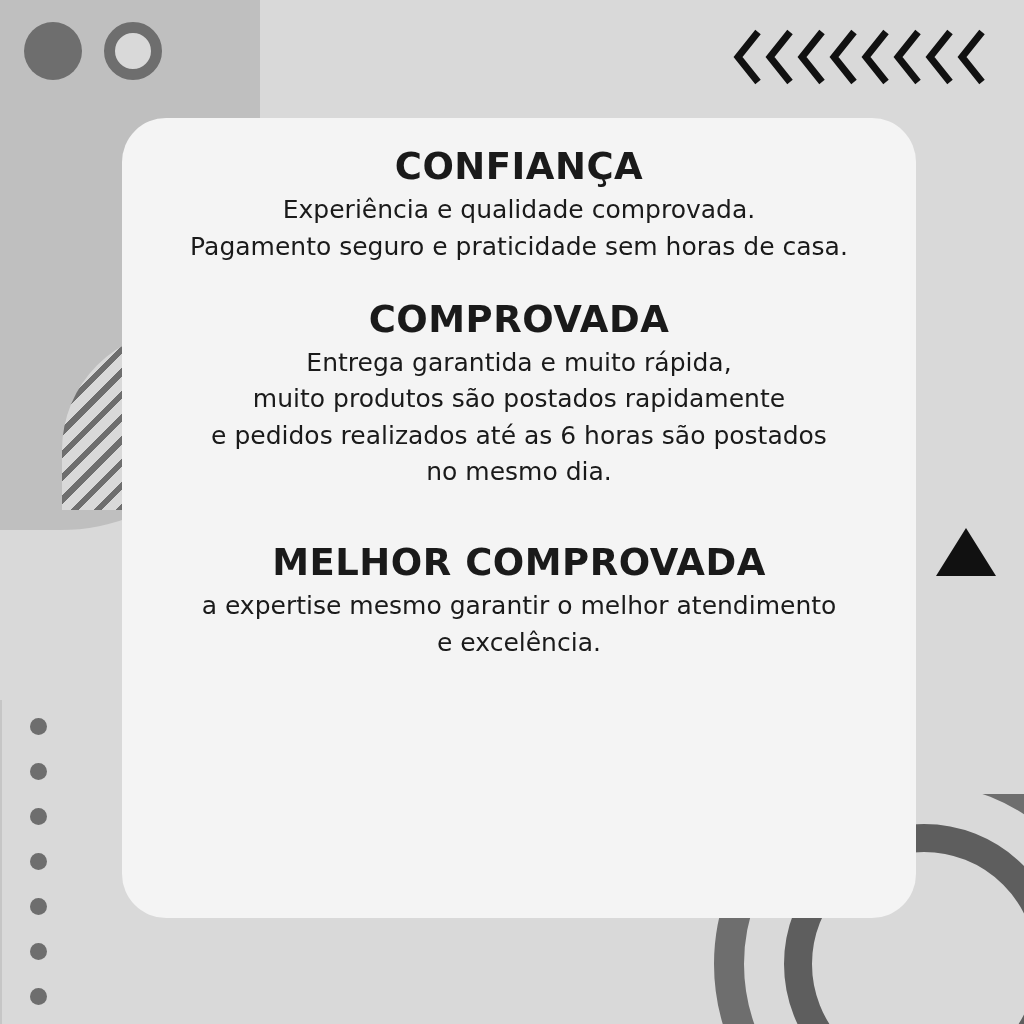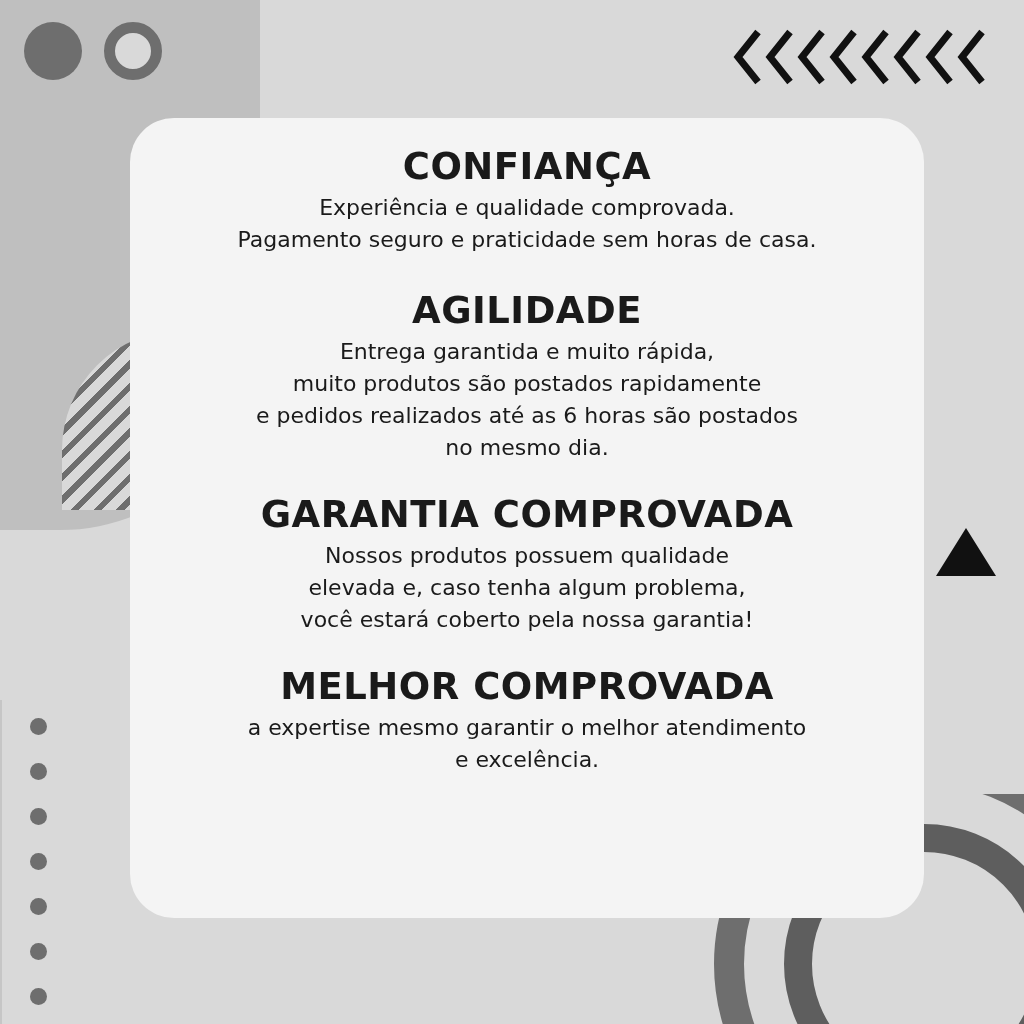--- a/index.html
+++ b/index.html
@@ -149,21 +149,21 @@
     right: -130px;
     bottom: 230px;
     width: 460px;
     height: 120px;
     background: #d9d9d9;
   }
 
   
   .card {
     position: absolute;
-    left: 130px;
+    left: 122px;
     top: 118px;
     width: 794px;
     height: 800px;
     background: #f4f4f4;
     border-radius: 44px;
     box-sizing: border-box;
     padding: 26px 36px 20px 36px;
     text-align: center;
     color: #1a1a1a;
   }
@@ -172,21 +172,21 @@
 
   .section-title {
     font-weight: bold;
     font-size: 37px;
     letter-spacing: 0.5px;
     margin: 0 0 2px 0;
     line-height: 1.25;
   }
 
   .section-body {
-    font-size: 22px;
+    font-size: 25px;
     line-height: 1.45;
     margin: 0;
   }
   .section-body .ln { display: block; }
 
   .sp-1 { height: 26px; }
   .sp-2 { height: 22px; }
   .sp-3 { height: 22px; }
 </style>
 </head>
@@ -250,39 +250,31 @@
       <div class="section-title">CONFIANÇA</div>
       <div class="section-body">
         <span class="ln">Experiência e qualidade comprovada.</span>
         <span class="ln">Pagamento seguro e praticidade sem horas de casa.</span>
       </div>
     </div>
 
     <div class="sp-1"></div>
 
     <div class="section">
-      <div class="section-title">AGILIDADE</div>
+      <div class="section-title">COMPROVADA</div>
       <div class="section-body">
         <span class="ln">Entrega garantida e muito rápida,</span>
         <span class="ln">muito produtos são postados rapidamente</span>
         <span class="ln">e pedidos realizados até as 6 horas são postados</span>
         <span class="ln">no mesmo dia.</span>
       </div>
     </div>
 
     <div class="sp-2"></div>
 
-    <div class="section">
-      <div class="section-title">GARANTIA COMPROVADA</div>
-      <div class="section-body">
-        <span class="ln">Nossos produtos possuem qualidade</span>
-        <span class="ln">elevada e, caso tenha algum problema,</span>
-        <span class="ln">você estará coberto pela nossa garantia!</span>
-      </div>
-    </div>
 
     <div class="sp-3"></div>
 
     <div class="section">
       <div class="section-title">MELHOR COMPROVADA</div>
       <div class="section-body">
         <span class="ln">a expertise mesmo garantir o melhor atendimento</span>
         <span class="ln">e excelência.</span>
       </div>
     </div>

